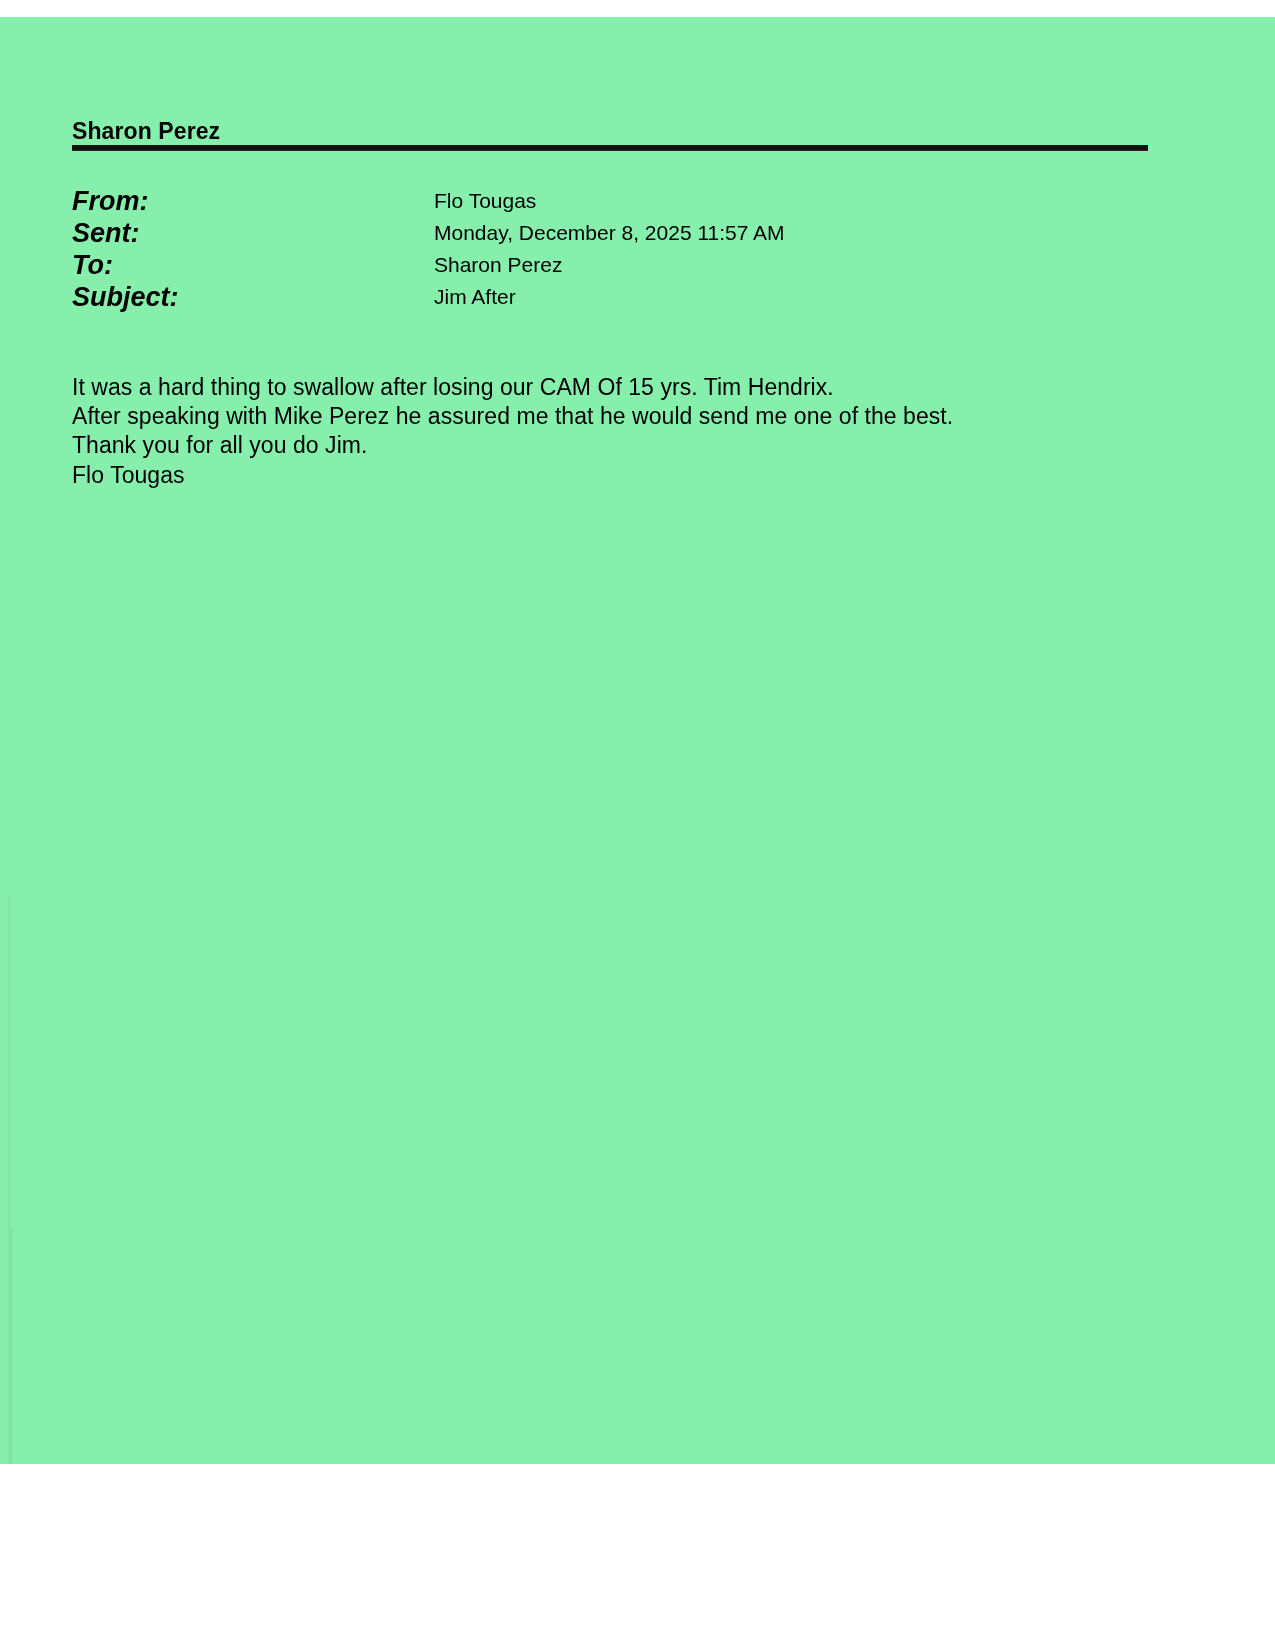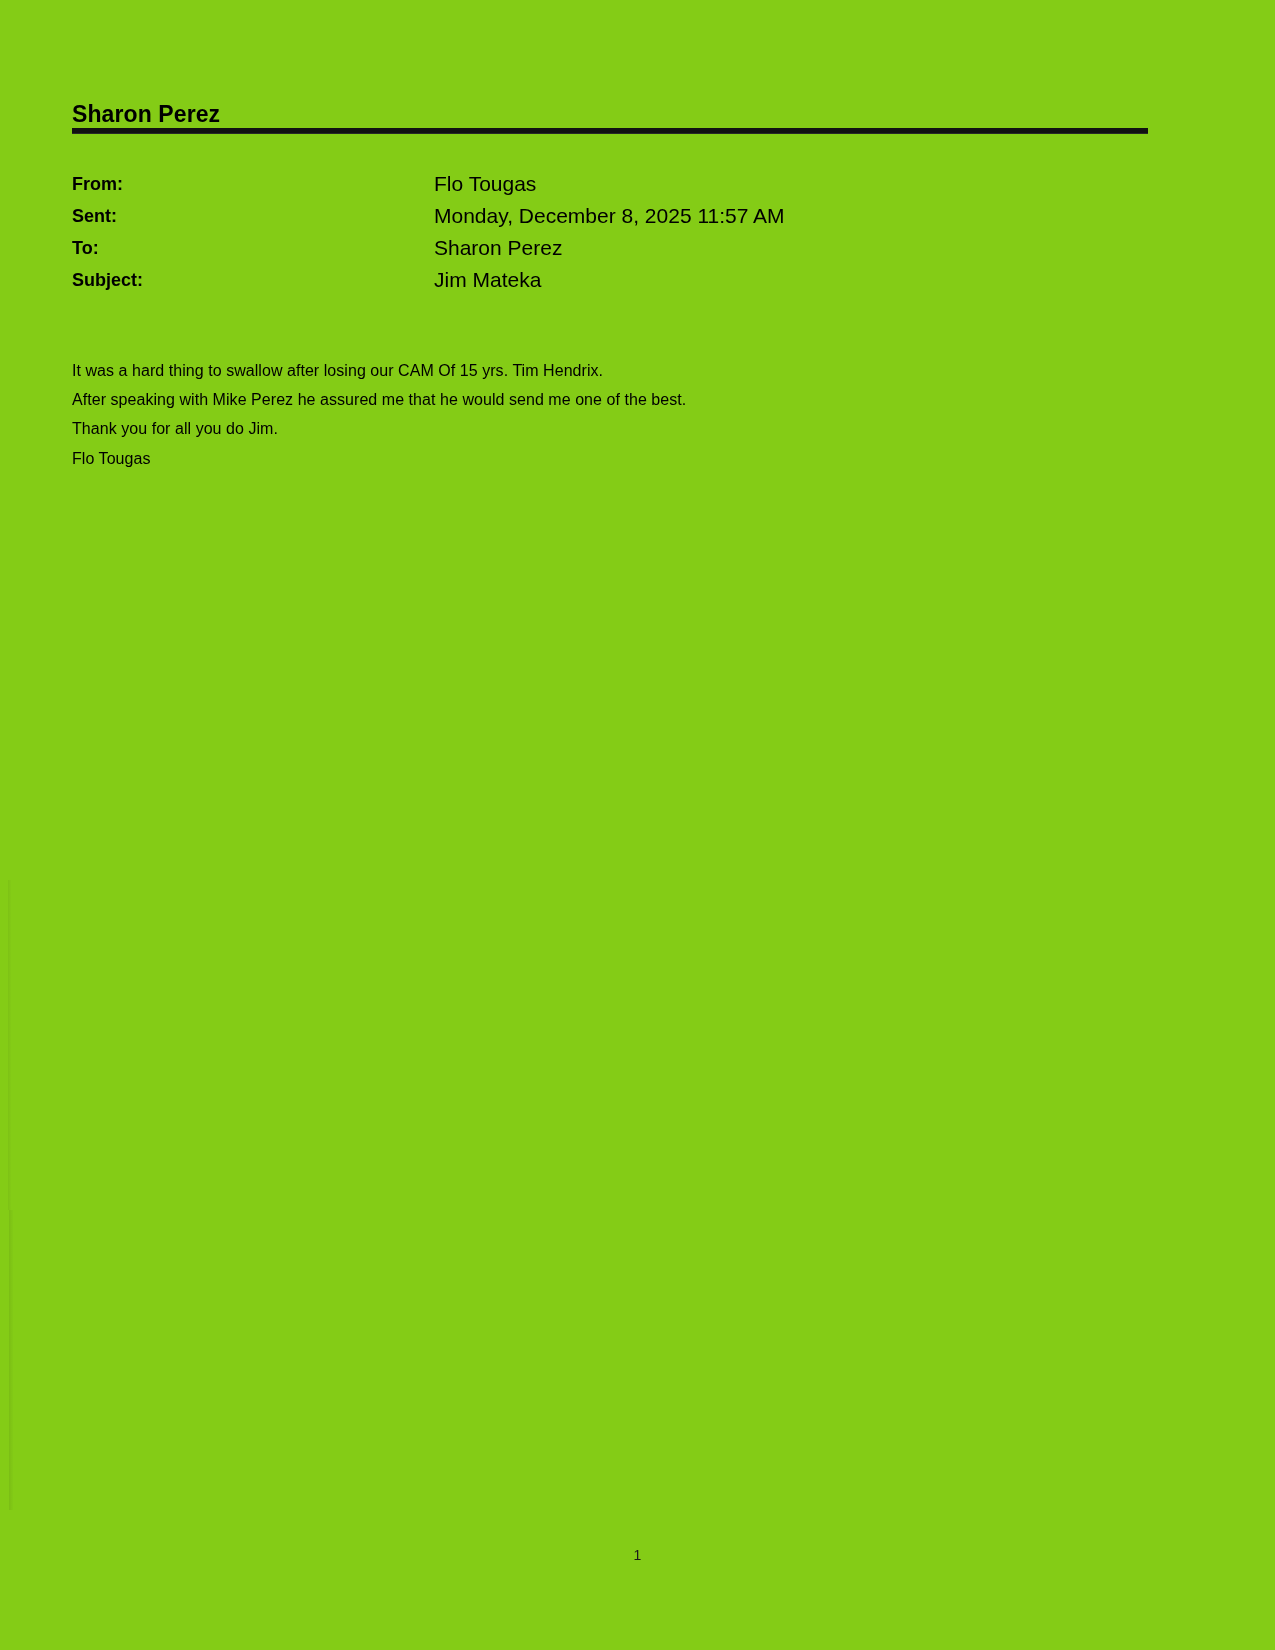--- a/index.html
+++ b/index.html
@@ -9,24 +9,24 @@
     background: #ffffff;
   }
   body {
     font-family: "Liberation Sans", "DejaVu Sans", sans-serif;
     color: #000000;
     -webkit-font-smoothing: antialiased;
   }
   .page {
     position: relative;
     width: 1275px;
-    height: 1650px;
-    background: #84cc16;
+    height: 1447px;
+    background: #86efac;
     overflow: hidden;
-    margin: 0 auto;
+    margin: 17px auto;
   }
 
   
   .scan-artifact {
     position: absolute;
     left: 8px;
     top: 880px;
     width: 3px;
     height: 330px;
     background: linear-gradient(to right,
@@ -86,42 +86,43 @@
   }
   .field-row {
     position: relative;
     height: 32px;
     white-space: nowrap;
   }
   .field-label {
     position: absolute;
     left: 0;
     top: 0;
-    font-size: 18px;
+    font-size: 27px;
     font-weight: bold;
     line-height: 32px;
+    font-style: italic;
   }
   .field-value {
     position: absolute;
     left: 362px;
     top: 0;
     font-size: 21px;
     font-weight: normal;
     line-height: 32px;
   }
 
   
   .body-text {
     position: absolute;
     left: 72px;
     top: 356px;
     width: 1010px;
   }
   .body-line {
-    font-size: 16px;
+    font-size: 23px;
     line-height: 29.2px;
     font-weight: normal;
     white-space: nowrap;
     letter-spacing: 0.05px;
   }
 
   
   .page-number {
     position: absolute;
     left: 0;
@@ -157,21 +158,21 @@
       <span class="field-value">Monday, December 8, 2025 11:57 AM</span>
     </div>
 
     <div class="field-row">
       <span class="field-label">To:</span>
       <span class="field-value">Sharon Perez</span>
     </div>
 
     <div class="field-row">
       <span class="field-label">Subject:</span>
-      <span class="field-value">Jim Mateka</span>
+      <span class="field-value">Jim After</span>
     </div>
 
   </div>
 
   <div class="body-text">
     <div class="body-line">It was a hard thing to swallow after losing our CAM Of 15 yrs. Tim Hendrix.</div>
     <div class="body-line">After speaking with Mike Perez he assured me that he would send me one of the best.</div>
     <div class="body-line">Thank you for all you do Jim.</div>
     <div class="body-line">Flo Tougas</div>
   </div>

